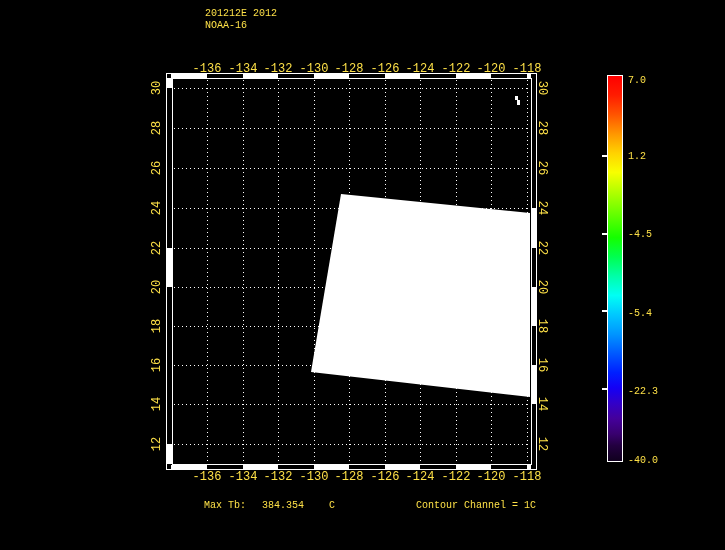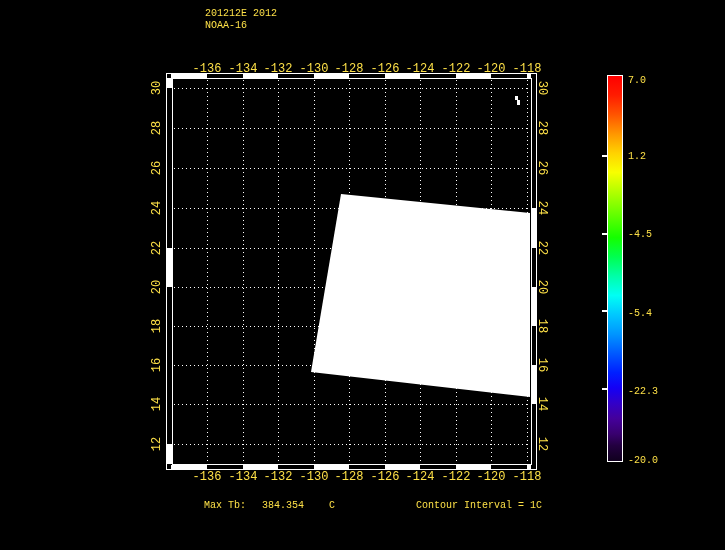--- a/index.html
+++ b/index.html
@@ -138,20 +138,20 @@
   <div id="colorbar"></div>
   <div class="cb-tick" style="top:155px"></div>
   <div class="cb-tick" style="top:233px"></div>
   <div class="cb-tick" style="top:310px"></div>
   <div class="cb-tick" style="top:388px"></div>
   <div class="cb-label" style="top:75px">7.0</div>
   <div class="cb-label" style="top:151px">1.2</div>
   <div class="cb-label" style="top:229px">-4.5</div>
   <div class="cb-label" style="top:308px">-5.4</div>
   <div class="cb-label" style="top:386px">-22.3</div>
-  <div class="cb-label" style="top:455px">-20.0</div>
+  <div class="cb-label" style="top:455px">-40.0</div>
 
   <div class="ft" style="left:204px">Max Tb:</div>
   <div class="ft" style="left:262px">384.354</div>
   <div class="ft" style="left:329px">C</div>
-  <div class="ft" style="left:416px">Contour Interval = 1C</div>
+  <div class="ft" style="left:416px">Contour Channel = 1C</div>
 
 </div>
 
 </body></html>

